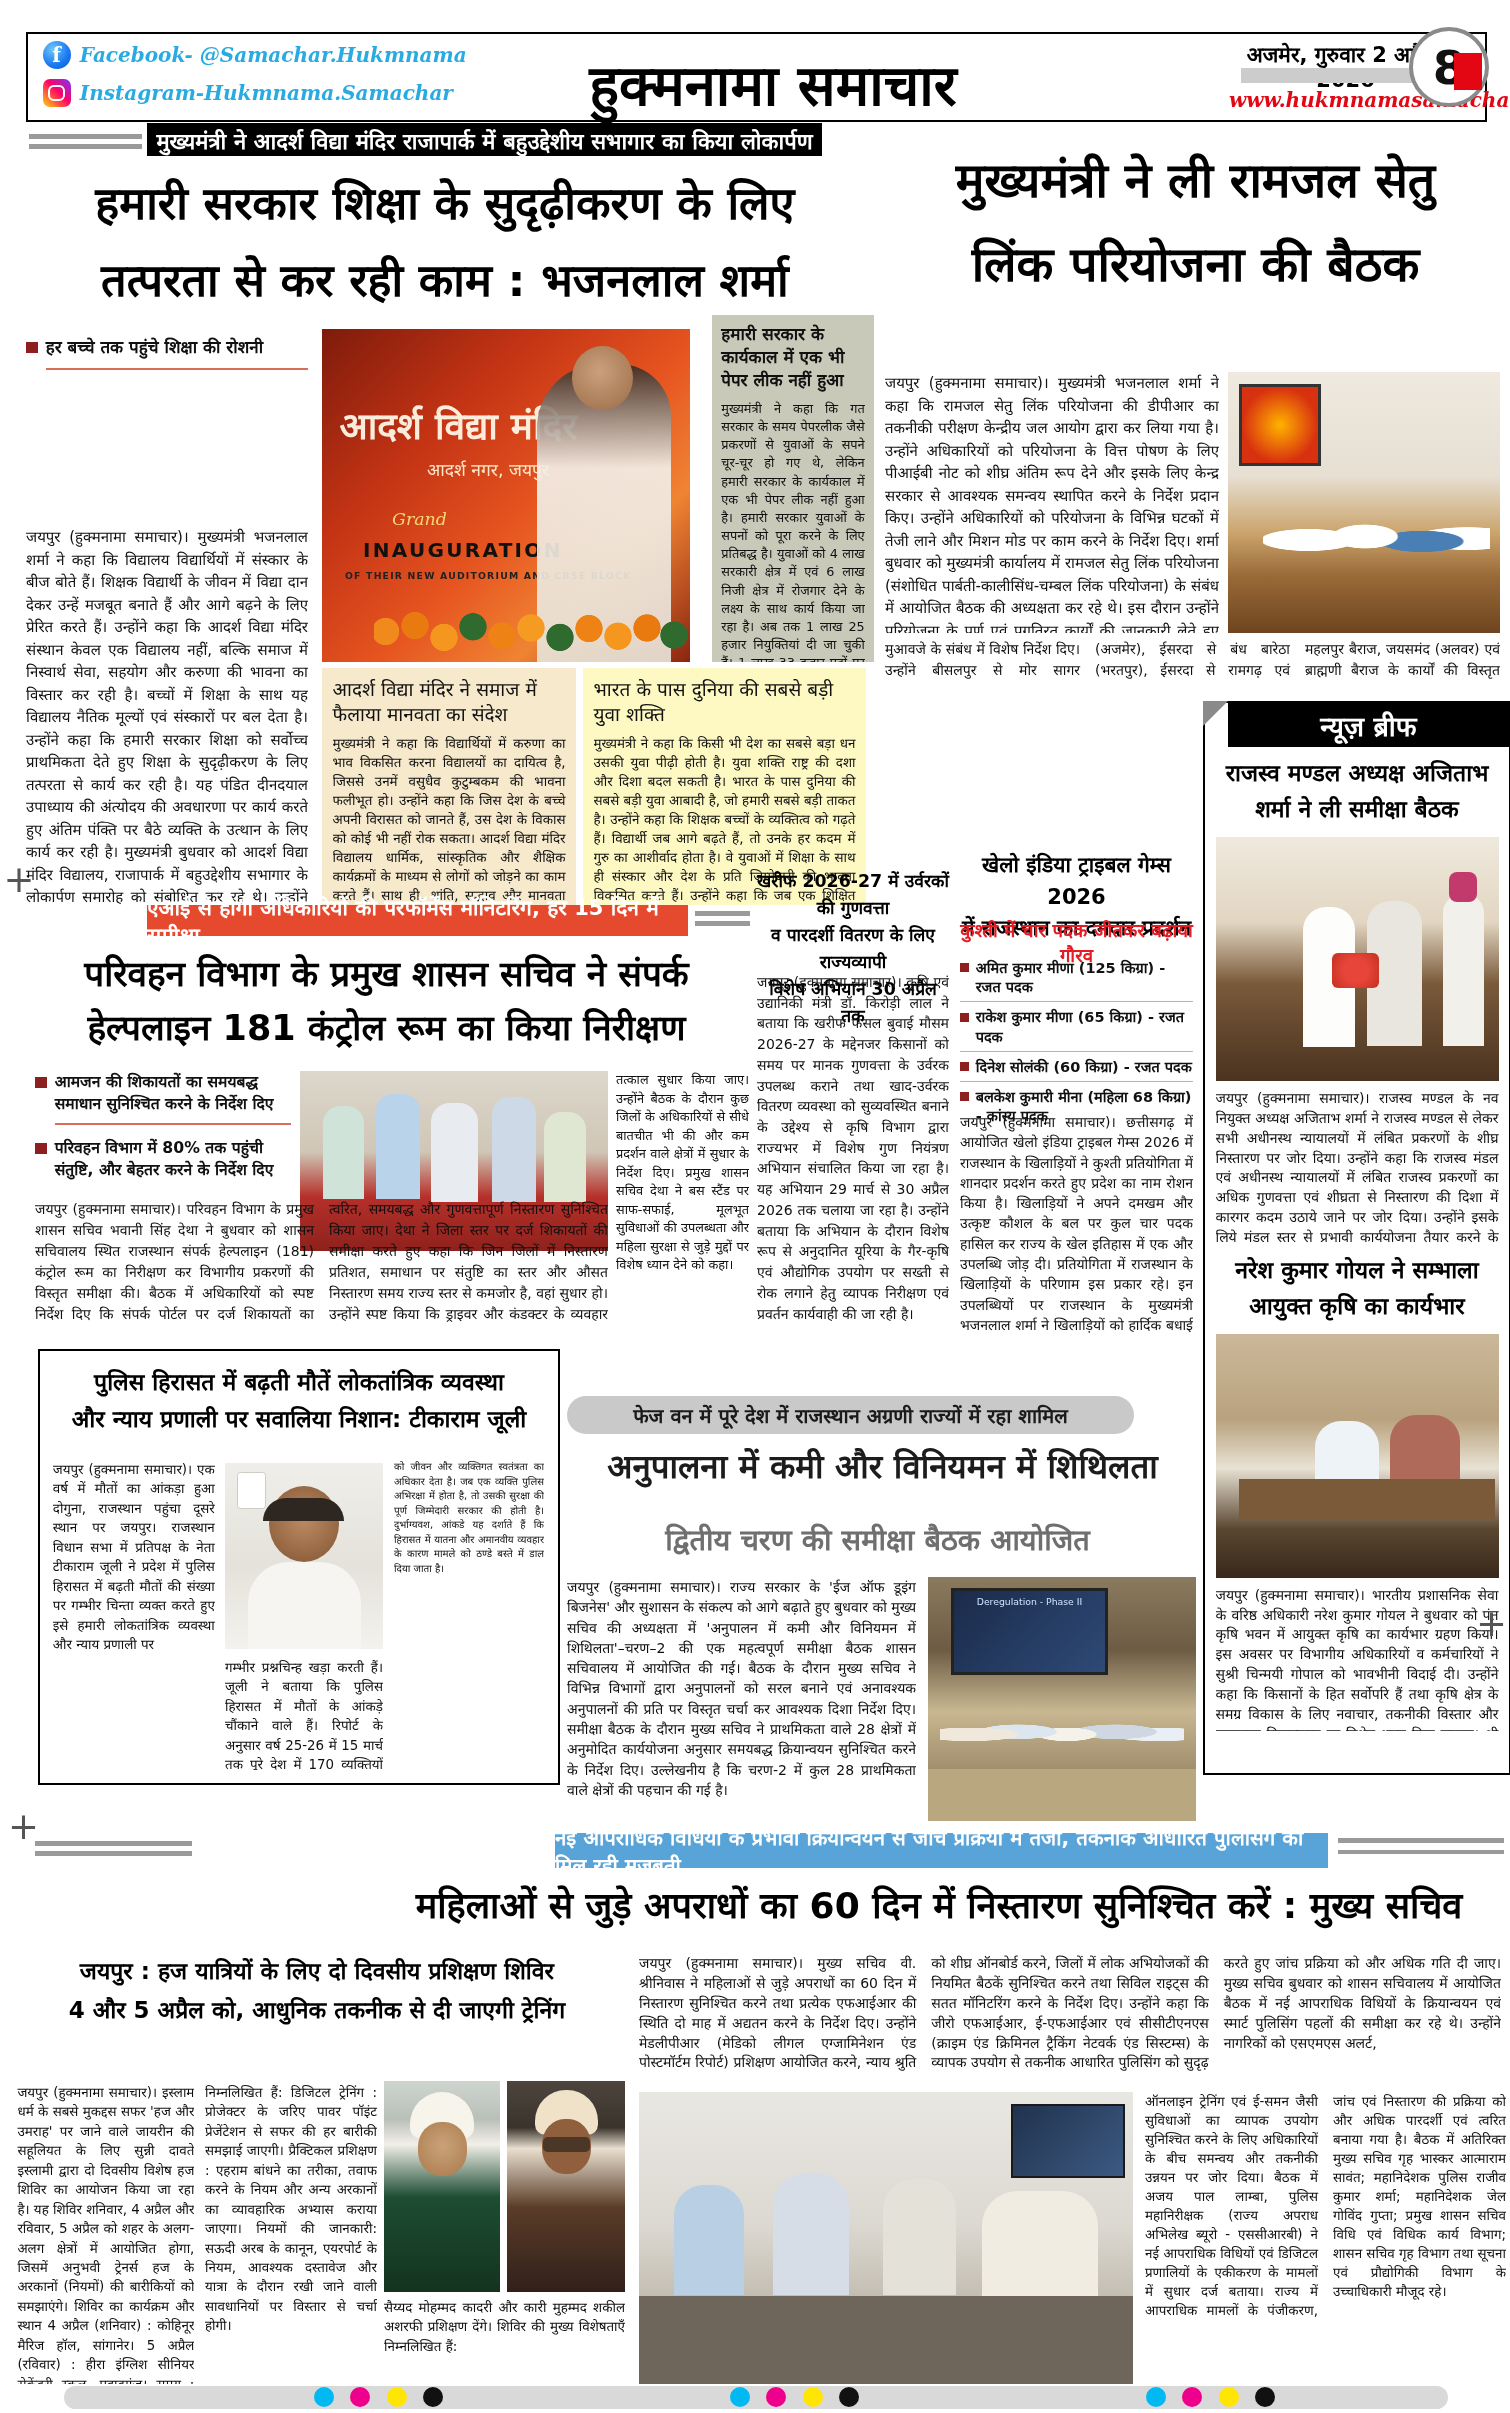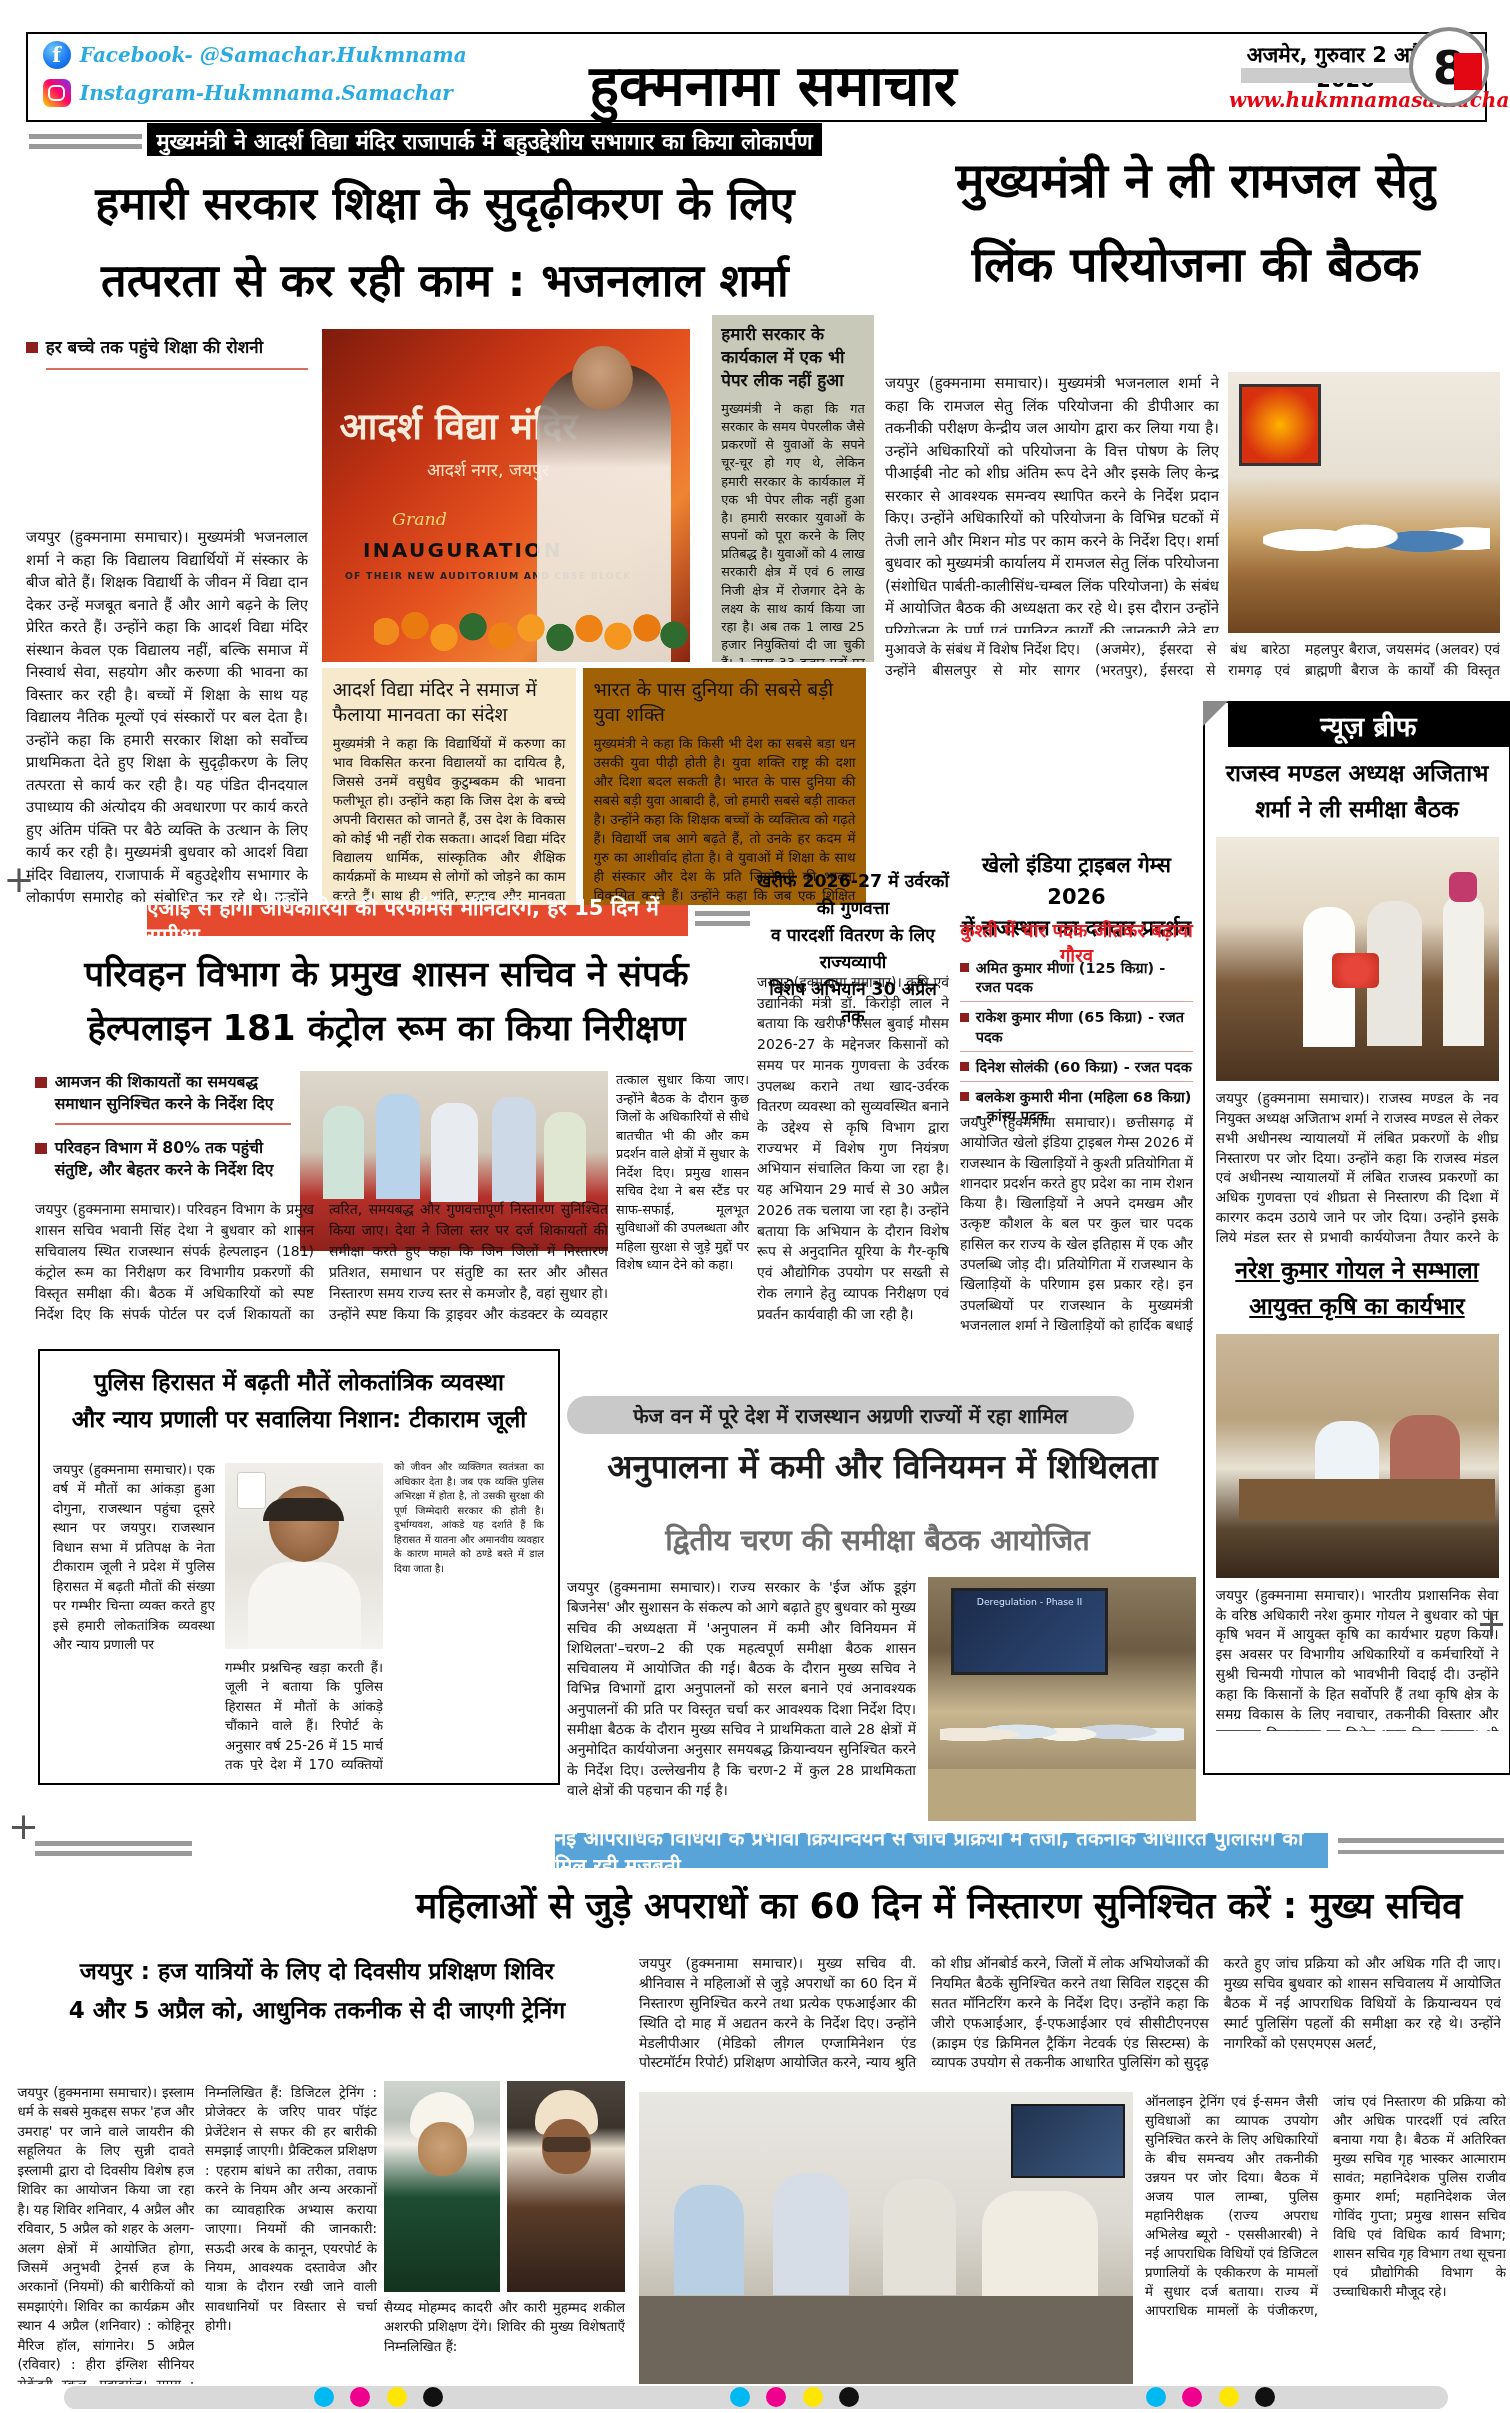--- a/index.html
+++ b/index.html
@@ -88,21 +88,21 @@
   <div class="abs clip" style="left:712px;top:315px;width:162px;height:347px;background:#c9c9ba;padding:8.1px 9.3px;box-sizing:border-box;">
     <div style="font-size:17px;font-weight:bold;line-height:1.35;margin-bottom:8.1px;">हमारी सरकार के कार्यकाल में एक भी पेपर लीक नहीं हुआ</div>
     <div class="bt" style="font-size:12.8px;line-height:1.42;">मुख्यमंत्री ने कहा कि गत सरकार के समय पेपरलीक जैसे प्रकरणों से युवाओं के सपने चूर-चूर हो गए थे, लेकिन हमारी सरकार के कार्यकाल में एक भी पेपर लीक नहीं हुआ है। हमारी सरकार युवाओं के सपनों को पूरा करने के लिए प्रतिबद्ध है। युवाओं को 4 लाख सरकारी क्षेत्र में एवं 6 लाख निजी क्षेत्र में रोजगार देने के लक्ष्य के साथ कार्य किया जा रहा है। अब तक 1 लाख 25 हजार नियुक्तियां दी जा चुकी हैं। 1 लाख 33 हजार पदों पर भर्ती प्रक्रियाधीन है तथा 1 लाख से ज्यादा पदों का भर्ती कैलेण्डर जारी किया जा चुका है। उपमुख्यमंत्री डॉ. प्रेम चन्द बैरवा ने कहा कि शिक्षक विद्यार्थियों में ज्ञान अर्जन ही नहीं, बल्कि चरित्र निर्माण एवं मूल्यों का विकास करते हैं। शिक्षा के माध्यम से व्यक्ति का समग्र विकास होता है। विद्या भारती द्वारा शुरू किए गए आदर्श विद्या मन्दिर विद्यालय विद्यार्थियों में शिक्षा के साथ संस्कार भी विकसित करते हैं। उन्होंने कहा कि पंडित दीनदयाल उपाध्याय की अवधारणा के अनुसार हम सभी को राष्ट्र निर्माण में अहम भूमिका निभानी चाहिए। इससे पहले शर्मा ने फीता खोलकर सभागार का लोकार्पण किया तथा पट्टिका का अनावरण भी किया। उन्होंने परीक्षा में उत्कृष्ट प्रदर्शन करने वाले छात्र-छात्राओं तथा भवन निर्माण में सहयोग देने वाले भामाशाहों का सम्मान किया।</div>
   </div>
 
   <div class="abs clip" style="left:322px;top:668px;width:254px;height:237px;background:#f6e9cc;padding:9.3px 10.5px;box-sizing:border-box;">
     <div class="box-title" style="font-size:19px;line-height:1.3;margin-bottom:7px;">आदर्श विद्या मंदिर ने समाज में फैलाया मानवता का संदेश</div>
     <div class="bt clip" style="font-size:13.4px;line-height:1.42;height:170px;">मुख्यमंत्री ने कहा कि विद्यार्थियों में करुणा का भाव विकसित करना विद्यालयों का दायित्व है, जिससे उनमें वसुधैव कुटुम्बकम की भावना फलीभूत हो। उन्होंने कहा कि जिस देश के बच्चे अपनी विरासत को जानते हैं, उस देश के विकास को कोई भी नहीं रोक सकता। आदर्श विद्या मंदिर विद्यालय धार्मिक, सांस्कृतिक और शैक्षिक कार्यक्रमों के माध्यम से लोगों को जोड़ने का काम करते हैं। साथ ही, शांति, सद्भाव और मानवता का संदेश यहां से निकलकर पूरे समाज में फैला है।</div>
   </div>
 
-  <div class="abs clip" style="left:583px;top:668px;width:283px;height:237px;background:#a16207;padding:9.3px 10.5px;box-sizing:border-box;">
+  <div class="abs clip" style="left:583px;top:668px;width:283px;height:237px;background:#fef9c3;padding:9.3px 10.5px;box-sizing:border-box;">
     <div class="box-title" style="font-size:19px;line-height:1.3;margin-bottom:7px;">भारत के पास दुनिया की सबसे बड़ी युवा शक्ति</div>
     <div class="bt clip" style="font-size:13.4px;line-height:1.42;height:170px;">मुख्यमंत्री ने कहा कि किसी भी देश का सबसे बड़ा धन उसकी युवा पीढ़ी होती है। युवा शक्ति राष्ट्र की दशा और दिशा बदल सकती है। भारत के पास दुनिया की सबसे बड़ी युवा आबादी है, जो हमारी सबसे बड़ी ताकत है। उन्होंने कहा कि शिक्षक बच्चों के व्यक्तित्व को गढ़ते हैं। विद्यार्थी जब आगे बढ़ते हैं, तो उनके हर कदम में गुरु का आशीर्वाद होता है। वे युवाओं में शिक्षा के साथ ही संस्कार और देश के प्रति जिम्मेदारी की भावना विकसित करते हैं। उन्होंने कहा कि जब एक शिक्षित युवा समाज में जाता है।</div>
   </div>
 
   <div class="abs hl ctr" style="left:890px;top:138px;width:611px;height:180px;font-size:48px;line-height:1.75;">मुख्यमंत्री ने ली रामजल सेतु
 लिंक परियोजना की बैठक</div>
   <div class="abs bt clip" style="left:885px;top:372px;width:334px;height:261px;">जयपुर (हुक्मनामा समाचार)। मुख्यमंत्री भजनलाल शर्मा ने कहा कि रामजल सेतु लिंक परियोजना की डीपीआर का तकनीकी परीक्षण केन्द्रीय जल आयोग द्वारा कर लिया गया है। उन्होंने अधिकारियों को परियोजना के वित्त पोषण के लिए पीआईबी नोट को शीघ्र अंतिम रूप देने और इसके लिए केन्द्र सरकार से आवश्यक समन्वय स्थापित करने के निर्देश प्रदान किए। उन्होंने अधिकारियों को परियोजना के विभिन्न घटकों में तेजी लाने और मिशन मोड पर काम करने के निर्देश दिए। शर्मा बुधवार को मुख्यमंत्री कार्यालय में रामजल सेतु लिंक परियोजना (संशोधित पार्बती-कालीसिंध-चम्बल लिंक परियोजना) के संबंध में आयोजित बैठक की अध्यक्षता कर रहे थे। इस दौरान उन्होंने परियोजना के पूर्ण एवं प्रगतिरत कार्यों की जानकारी लेते हुए शेष कार्यों को निश्चित समयावधि में पूर्ण करने के स्पष्ट निर्देश प्रदान किए।</div>
   <div class="abs ph" style="left:1228px;top:372px;width:272px;height:261px;background:linear-gradient(180deg,#efe9df 0%,#e6dfd2 40%,#caa36a 62%,#9a6a38 78%,#6e4520 100%);">
     <div class="abs" style="left:10.5px;top:11.6px;width:76px;height:76px;background:radial-gradient(circle at 50% 50%,#ffb300,#d8310f 70%);border:3.5px solid #333;"></div>
     <div class="abs" style="left:35px;top:140px;width:227px;height:70px;background:radial-gradient(ellipse at 20% 40%,#fff 18%,transparent 19%),radial-gradient(ellipse at 45% 35%,#fff 18%,transparent 19%),radial-gradient(ellipse at 70% 42%,#4a7fb5 18%,transparent 19%),radial-gradient(ellipse at 90% 38%,#fff 18%,transparent 19%);"></div>
@@ -115,21 +115,21 @@
     <div class="hl ctr" style="margin-top:9.3px;font-size:23px;line-height:1.55;">राजस्व मण्डल अध्यक्ष अजिताभ
 शर्मा ने ली समीक्षा बैठक</div>
     <div class="ph" style="margin:9.3px 10.5px 0 10.5px;height:244px;background:linear-gradient(180deg,#efe9dd 0%,#e2d6c2 35%,#7a5a3a 60%,#4a3320 100%);position:relative;">
       <div style="position:absolute;left:87px;top:70px;width:52px;height:140px;background:#fdfdfb;border-radius:23px 23px 0 0;"></div>
       <div style="position:absolute;left:151px;top:64px;width:55px;height:145px;background:#e8e6df;border-radius:23px 23px 0 0;"></div>
       <div style="position:absolute;left:116px;top:116px;width:47px;height:35px;background:radial-gradient(circle,#e8453a 40%,#c42f20);border-radius:5.8px;"></div>
       <div style="position:absolute;left:227px;top:58px;width:41px;height:151px;background:#f2f0ea;border-radius:17.4px 17.4px 0 0;"></div>
       <div style="position:absolute;left:233px;top:35px;width:28px;height:30px;background:#c23a6b;border-radius:8.1px;"></div>
     </div>
     <div class="bt clip" style="margin:8.1px 10.5px 0 10.5px;height:156px;font-size:14px;line-height:1.42;">जयपुर (हुक्मनामा समाचार)। राजस्व मण्डल के नव नियुक्त अध्यक्ष अजिताभ शर्मा ने राजस्व मण्डल से लेकर सभी अधीनस्थ न्यायालयों में लंबित प्रकरणों के शीघ्र निस्तारण पर जोर दिया। उन्होंने कहा कि राजस्व मंडल एवं अधीनस्थ न्यायालयों में लंबित राजस्व प्रकरणों का अधिक गुणवत्ता एवं शीघ्रता से निस्तारण की दिशा में कारगर कदम उठाये जाने पर जोर दिया। उन्होंने इसके लिये मंडल स्तर से प्रभावी कार्ययोजना तैयार करने के निर्देश दिये। उन्होंने कहा कि राज्य के विविध स्तरीय राजस्व न्यायालयों की सेवाओं को और बेहतर बनाने के प्रभावी प्रयास किये जायेंगे। उन्होंने राजस्व मंडल के प्रशासनिक दायित्वों के बारे में भी राजस्व मंडल निबंधक महावीर प्रसाद एवं समस्त शाखा प्रभारी अधिकारियों से फीडबैक लिया एवं सभी दायित्वों का विधिक प्रावधानों एवं पूर्ण जवाबदेही एवं व्यावहारिक दृष्टिकोण से निर्वहन के निर्देश दिये।</div>
-    <div class="hl ctr" style="margin-top:8.1px;font-size:23px;line-height:1.55;text-decoration:underline;">नरेश कुमार गोयल ने सम्भाला
+    <div class="hl ctr" style="margin-top:8.1px;font-size:23px;line-height:1.55;">नरेश कुमार गोयल ने सम्भाला
 आयुक्त कृषि का कार्यभार</div>
     <div class="ph" style="margin:9.3px 10.5px 0 10.5px;height:244px;background:linear-gradient(180deg,#cbb89a 0%,#b9a27e 35%,#e8e2d4 55%,#5a4630 80%,#38281a 100%);position:relative;">
       <div style="position:absolute;left:99px;top:87px;width:64px;height:70px;background:#eef3f8;border-radius:26px 26px 0 0;"></div>
       <div style="position:absolute;left:174px;top:81px;width:70px;height:76px;background:#b06a5a;border-radius:26px 26px 0 0;"></div>
       <div style="position:absolute;left:23px;top:145px;width:256px;height:41px;background:#7a5a38;"></div>
     </div>
     <div class="bt clip" style="margin:8.1px 10.5px 0 10.5px;height:145px;font-size:14px;line-height:1.42;">जयपुर (हुक्मनामा समाचार)। भारतीय प्रशासनिक सेवा के वरिष्ठ अधिकारी नरेश कुमार गोयल ने बुधवार को पंत कृषि भवन में आयुक्त कृषि का कार्यभार ग्रहण किया। इस अवसर पर विभागीय अधिकारियों व कर्मचारियों ने सुश्री चिन्मयी गोपाल को भावभीनी विदाई दी। उन्होंने कहा कि किसानों के हित सर्वोपरि हैं तथा कृषि क्षेत्र के समग्र विकास के लिए नवाचार, तकनीकी विस्तार और समयबद्ध क्रियान्वयन पर विशेष ध्यान दिया जाएगा। श्री गोयल ने कहा कि राज्य में किसानों को गुणवत्तायुक्त बीज, उर्वरक एवं कृषि आदानों की समय पर उपलब्धता सुनिश्चित करना विभाग की प्राथमिक जिम्मेदारी है। साथ ही उन्होंने खरीफ एवं रबी फसलों के लिए प्रभावी कार्ययोजना बनाकर किसानों की आय बढ़ाने पर जोर दिया। उन्होंने विभागीय अधिकारियों से कहा कि कृषि योजनाओं का लाभ अंतिम छोर तक बैठे किसान तक पहुंचाने के लिए धरातलीय स्तर पर निगरानी और समन्वय को और अधिक सुदृढ़ बनायें।</div>
   </div>
 
   <div class="abs kicker-red" style="left:147px;top:905px;width:541px;height:31px;font-size:21px;">एआई से होगी अधिकारियों की परफॉर्मेंस मॉनिटरिंग, हर 15 दिन में समीक्षा</div>

